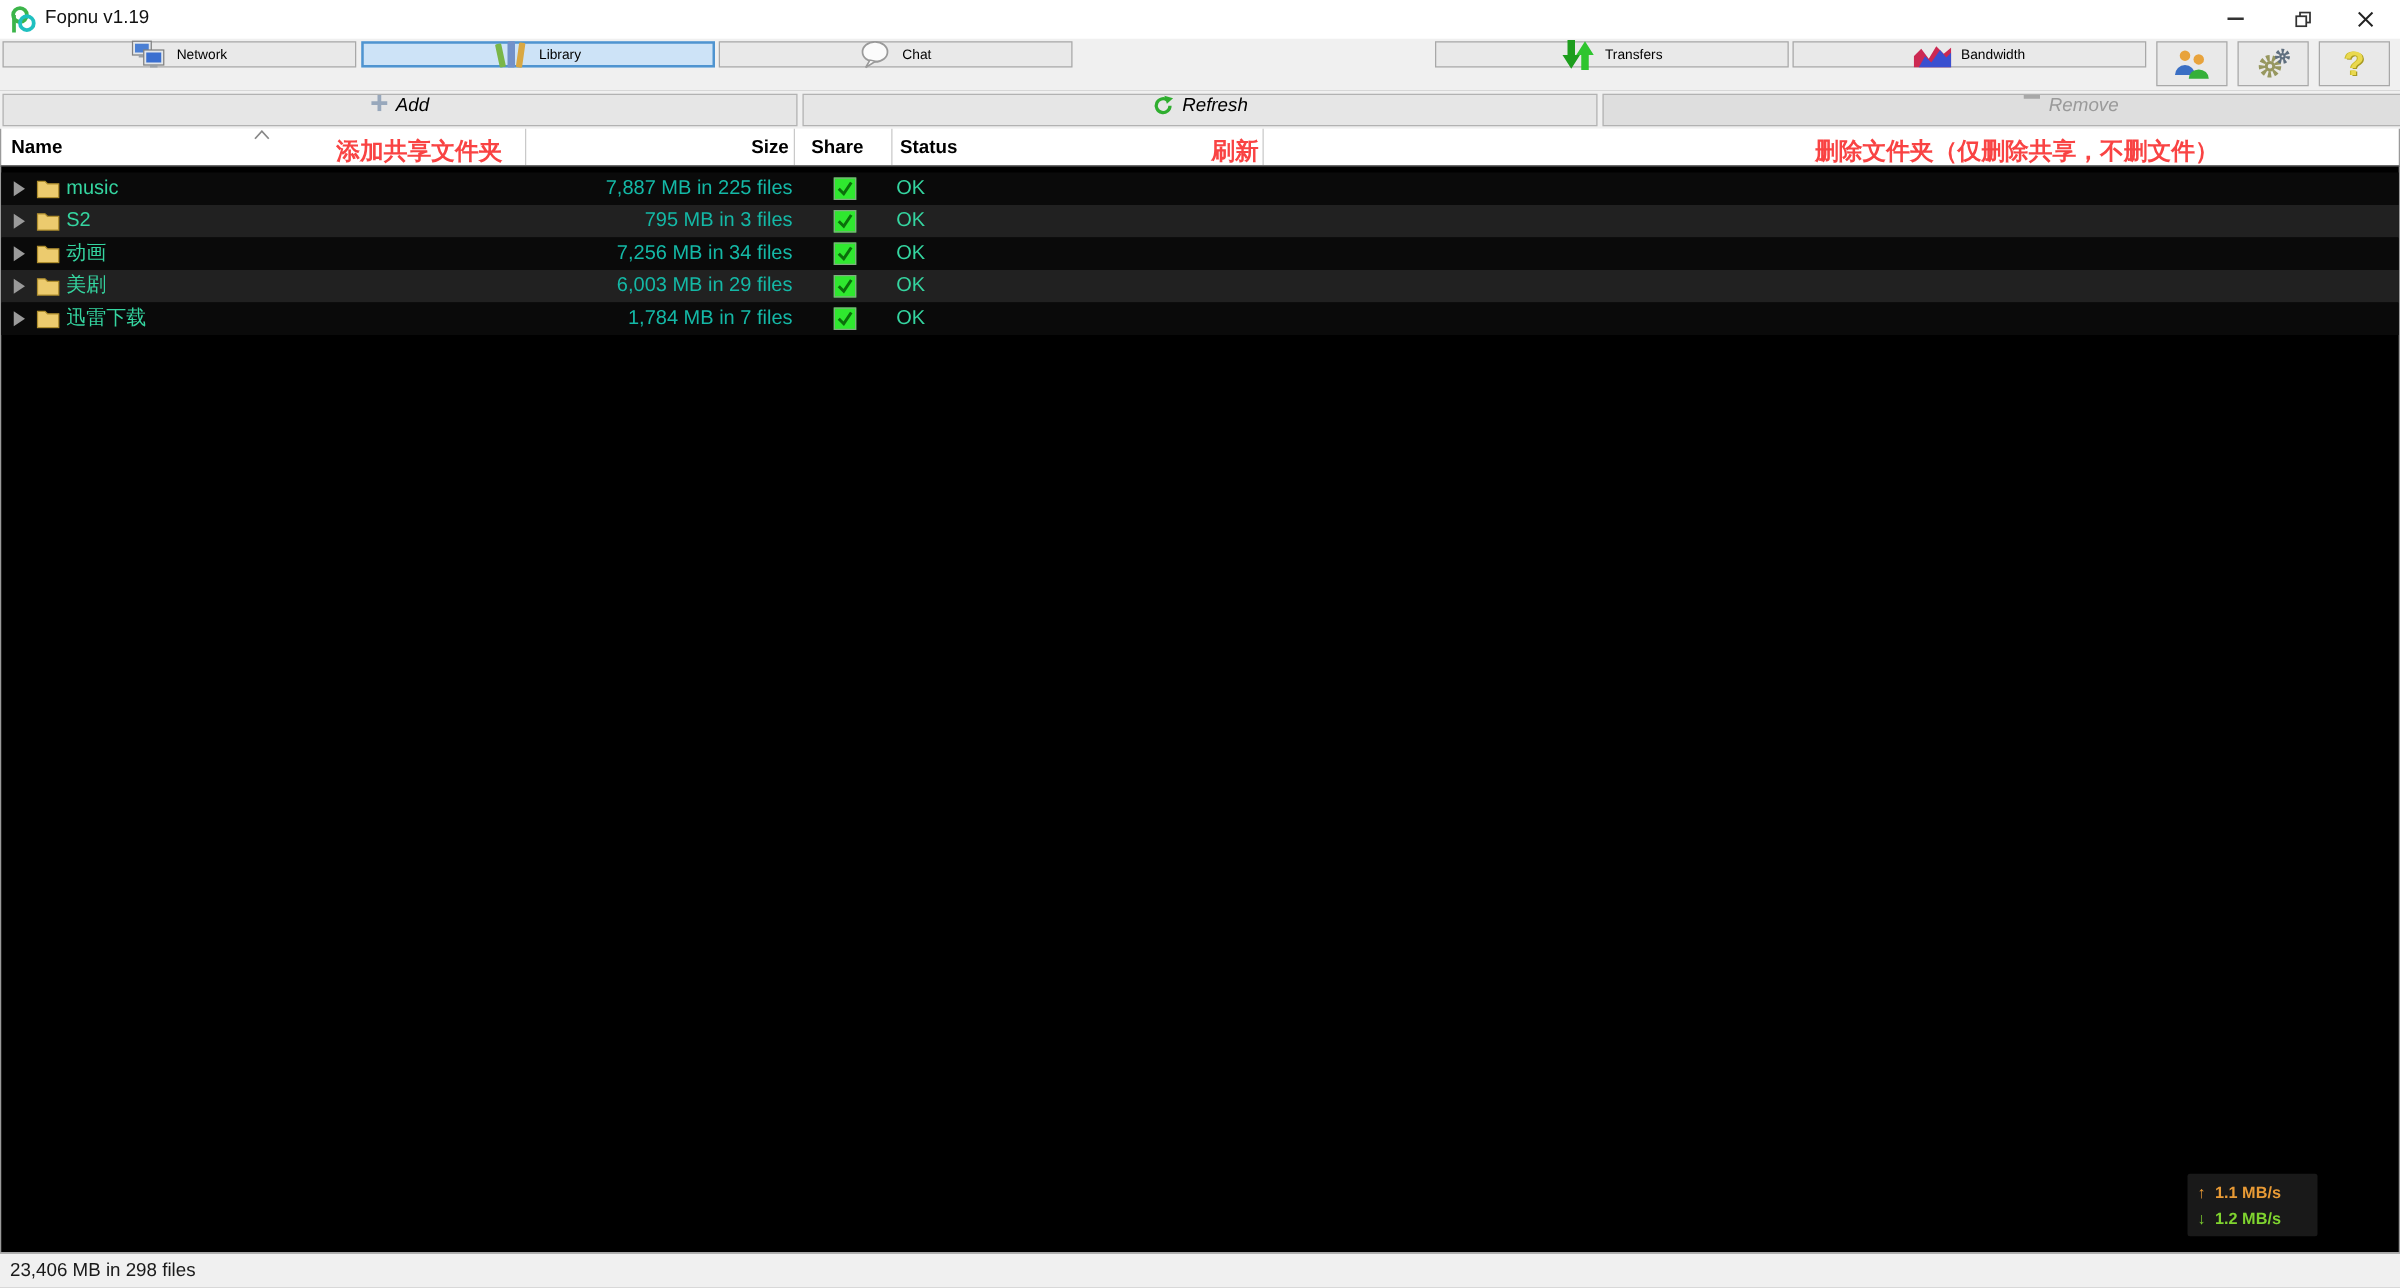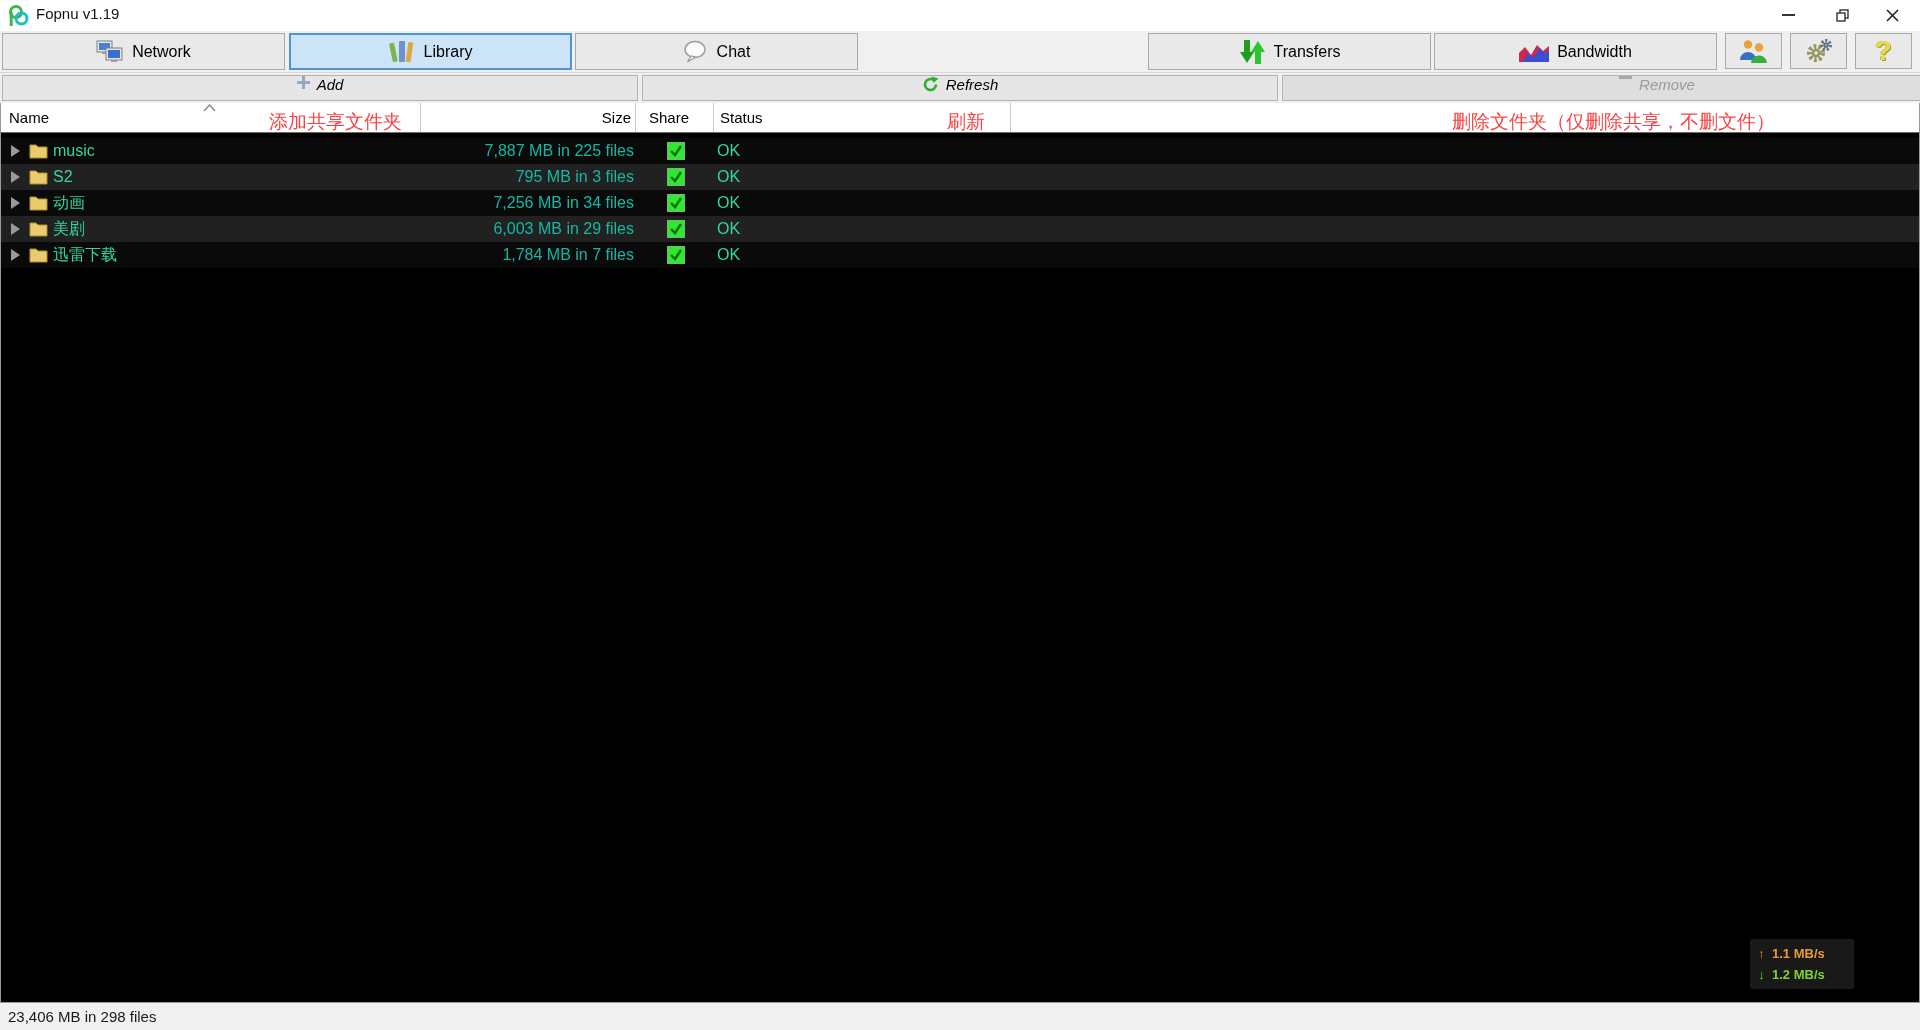--- a/index.html
+++ b/index.html
@@ -8,43 +8,43 @@
 
   
   .titlebar { position:absolute; left:0; top:0; width:1920px; height:31px; background:#ffffff; }
   .titlebar .logo { position:absolute; left:8px; top:4px; width:22px; height:23px; }
   .titlebar .title { position:absolute; left:36px; top:5px; font-size:15px; color:#111; }
   .winbtn { position:absolute; top:0; width:44px; height:30px; display:flex; align-items:center; justify-content:center; cursor:default; }
   #btn-min { right:110px; } #btn-restore { right:55px; } #btn-close { right:6px; }
 
   
   .tabbar { position:absolute; left:0; top:31px; width:1920px; height:42px; background:#f0f0f0; border-bottom:1px solid #d7d7d7; }
-  .tab { position:absolute; top:2px; height:37px; width:283px; background:#e9e9e9; border:1px solid #a8a8a8;
-         display:flex; align-items:center; justify-content:center; gap:8px; font-size:16px; color:#000; }
+  .tab { position:absolute; top:2px; height:21px; width:283px; background:#e9e9e9; border:1px solid #a8a8a8;
+         display:flex; align-items:center; justify-content:center; gap:8px; font-size:11px; color:#000; }
   .tab.active { background:#cde3f7; border:2px solid #4f94d0;text-align:right; }
   .sq-btn { position:absolute; top:2px; height:36px; width:57px; background:#e9e9e9; border:1px solid #a8a8a8;
             display:flex; align-items:center; justify-content:center; }
 
   
   .toolbar { position:absolute; left:0; top:73px; width:1920px; height:30px; background:#f0f0f0; }
   .tbtn { position:absolute; top:2px; height:26px; background:#e6e6e6; border:1px solid #b2b2b2;
           display:flex; align-items:flex-start; justify-content:center; gap:7px; font-size:15px; color:#000;font-style:italic; }
   .tbtn.disabled { color:#9a9a9a; background:#dedede; }
 
   
   .gridhead { position:absolute; left:0; top:103px; width:1920px; height:30px; background:#ffffff;
-              border-bottom:1px solid #6b6b6b; border-left:1px solid #9a9a9a; border-right:1px solid #9a9a9a; font-size:15px; color:#000; }
+              border-bottom:1px solid #6b6b6b; border-left:1px solid #9a9a9a; border-right:1px solid #9a9a9a; font-size:15px; color:#000;font-weight:bold; }
   .hcell { position:absolute; top:0; height:29px; line-height:29px; border-right:1px solid #c9c9c9; white-space:nowrap; }
   .hcell.name   { left:0;    width:420px;  padding-left:8px; }
   .hcell.size   { left:420px; width:215px; text-align:right; padding-right:4px; }
   .hcell.share  { left:635px; width:78px;  padding-left:13px; }
   .hcell.status { left:713px; width:297px; padding-left:6px; }
   .sortcaret { position:absolute; left:202px; top:1px; }
   .annot { position:absolute; top:8px; height:22px; line-height:22px; font-size:19px; color:#f94343; white-space:nowrap; }
-  .annot.a-add { left:268px; } .annot.a-refresh { left:946px; } .annot.a-remove { left:1451px; }
+  .annot.a-add { left:268px; } .annot.a-refresh { left:968px; } .annot.a-remove { left:1451px; }
 
   
   .gridbody { position:absolute; left:0; top:133px; width:1920px; height:869px; background:#000000;
               border-left:1px solid #9a9a9a; border-right:1px solid #9a9a9a; }
   .row { position:absolute; left:0; width:1918px; height:26px; }
   .row.odd  { background:#0a0a0a; }
   .row.even { background:#212121; }
   .expander { position:absolute; left:10px; top:7px; width:0; height:0;
               border-left:9px solid #9a9a9a; border-top:6px solid transparent; border-bottom:6px solid transparent; }
   .foldericon { position:absolute; left:28px; top:4px; }

